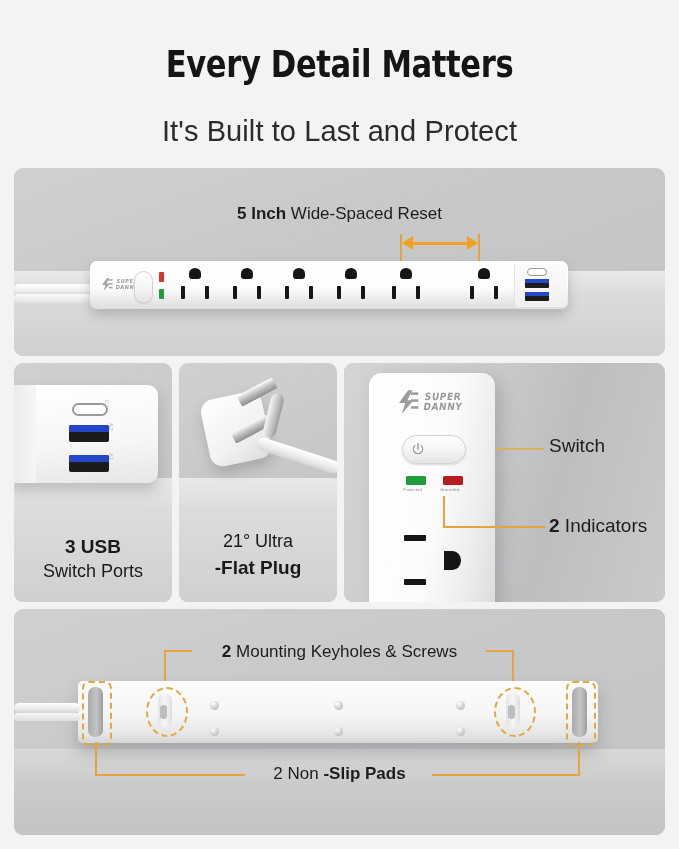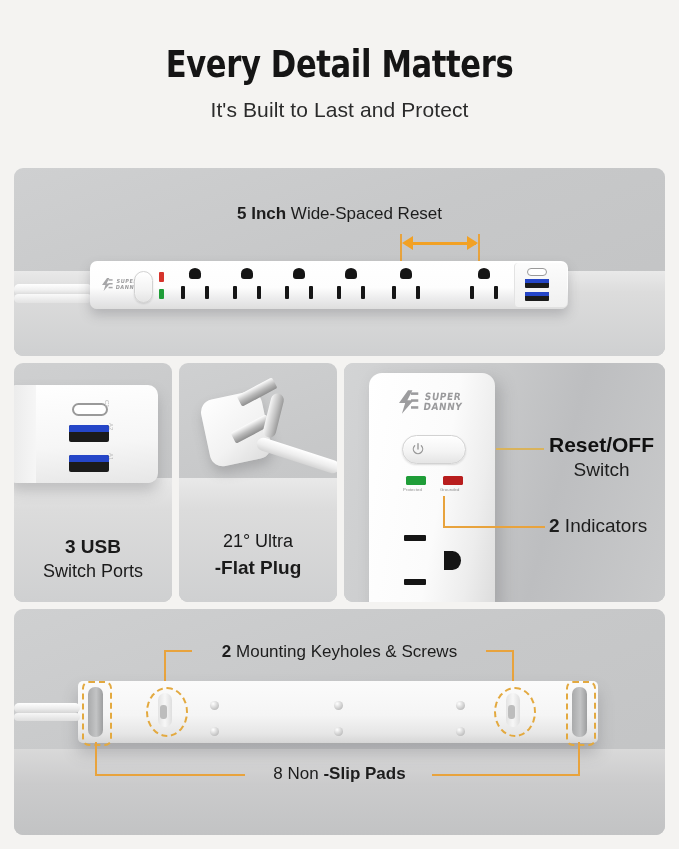--- a/index.html
+++ b/index.html
@@ -12,22 +12,22 @@
   }
   
   .head-wrap{text-align:center;padding-top:46px;}
   .h1{
     font-family:"DejaVu Sans Condensed","Liberation Sans",sans-serif;
     font-size:37px;font-weight:bold;color:#151515;
     letter-spacing:-0.4px;line-height:1.05;
     transform:scaleX(0.92);transform-origin:center;
   }
   .h2{
-    font-size:21px;font-weight:300;color:#2b2b2b;
-    margin-top:13px;letter-spacing:0.1px;
+    font-size:29px;font-weight:300;color:#2b2b2b;
+    margin-top:30px;letter-spacing:0.1px;
   }
   
   .panel{
     position:absolute;border-radius:9px;overflow:hidden;
     background:linear-gradient(160deg,#cfd0d1 0%,#c7c8c9 45%,#c2c3c4 100%);
   }
   #panel-top{left:14px;top:168px;width:651px;height:188px;}
   #panel-usb{left:14px;top:363px;width:158px;height:239px;}
   #panel-plug{left:179px;top:363px;width:158px;height:239px;}
   #panel-switch{left:344px;top:363px;width:321px;height:239px;}
@@ -269,21 +269,20 @@
 
   <div style="position:absolute;left:60px;top:172px;width:22px;height:6px;background:#151515;border-radius:1px;"></div>
   <div style="position:absolute;left:60px;top:216px;width:22px;height:6px;background:#151515;border-radius:1px;"></div>
   <div style="position:absolute;left:100px;top:188px;width:17px;height:19px;background:#151515;border-radius:0 50% 50% 0;"></div>
 
   <div class="leader" style="left:152px;top:85px;width:48px;height:2px;"></div>
   <div class="leader" style="left:99px;top:133px;width:2px;height:32px;background:#e8a33d;"></div>
   <div class="leader" style="left:99px;top:163px;width:102px;height:2px;background:#e8a33d;"></div>
 
   <div style="position:absolute;left:205px;top:70px;">
-    <div class="bold" style="font-size:21px;color:#111;">Reset/OFF</div>
     <div class="reg" style="font-size:19px;color:#1d1d1d;text-align:center;margin-top:2px;">Switch</div>
   </div>
   <div class="annot-text" style="left:205px;top:152px;font-size:19px;">
     <span class="bold">2</span><span class="reg"> Indicators</span>
   </div>
 </div>
 
 <div class="panel" id="panel-bottom">
   <div class="surface" style="height:38%;background:linear-gradient(180deg,#d9d9d9,#cbcbcc 40%,#c2c3c4);"></div>
 
@@ -335,15 +334,15 @@
               background:radial-gradient(circle at 35% 30%,#ffffff,#a9a9a9);"></div>
   <div style="position:absolute;left:442px;top:118px;width:9px;height:9px;border-radius:50%;
               background:radial-gradient(circle at 35% 30%,#ffffff,#a9a9a9);"></div>
 
   <div class="leader" style="left:81px;top:133px;width:2px;height:34px;background:#e8a33d;"></div>
   <div class="leader" style="left:564px;top:133px;width:2px;height:34px;background:#e8a33d;"></div>
   <div class="leader" style="left:81px;top:165px;width:150px;height:2px;background:#e8a33d;"></div>
   <div class="leader" style="left:418px;top:165px;width:148px;height:2px;background:#e8a33d;"></div>
 
   <div class="annot-text" style="left:50%;top:155px;transform:translateX(-50%);font-size:17px;">
-    <span class="reg">8 Non </span><span class="bold">-Slip Pads</span>
+    <span class="reg">2 Non </span><span class="bold">-Slip Pads</span>
   </div>
 </div>
 
 </body></html>

